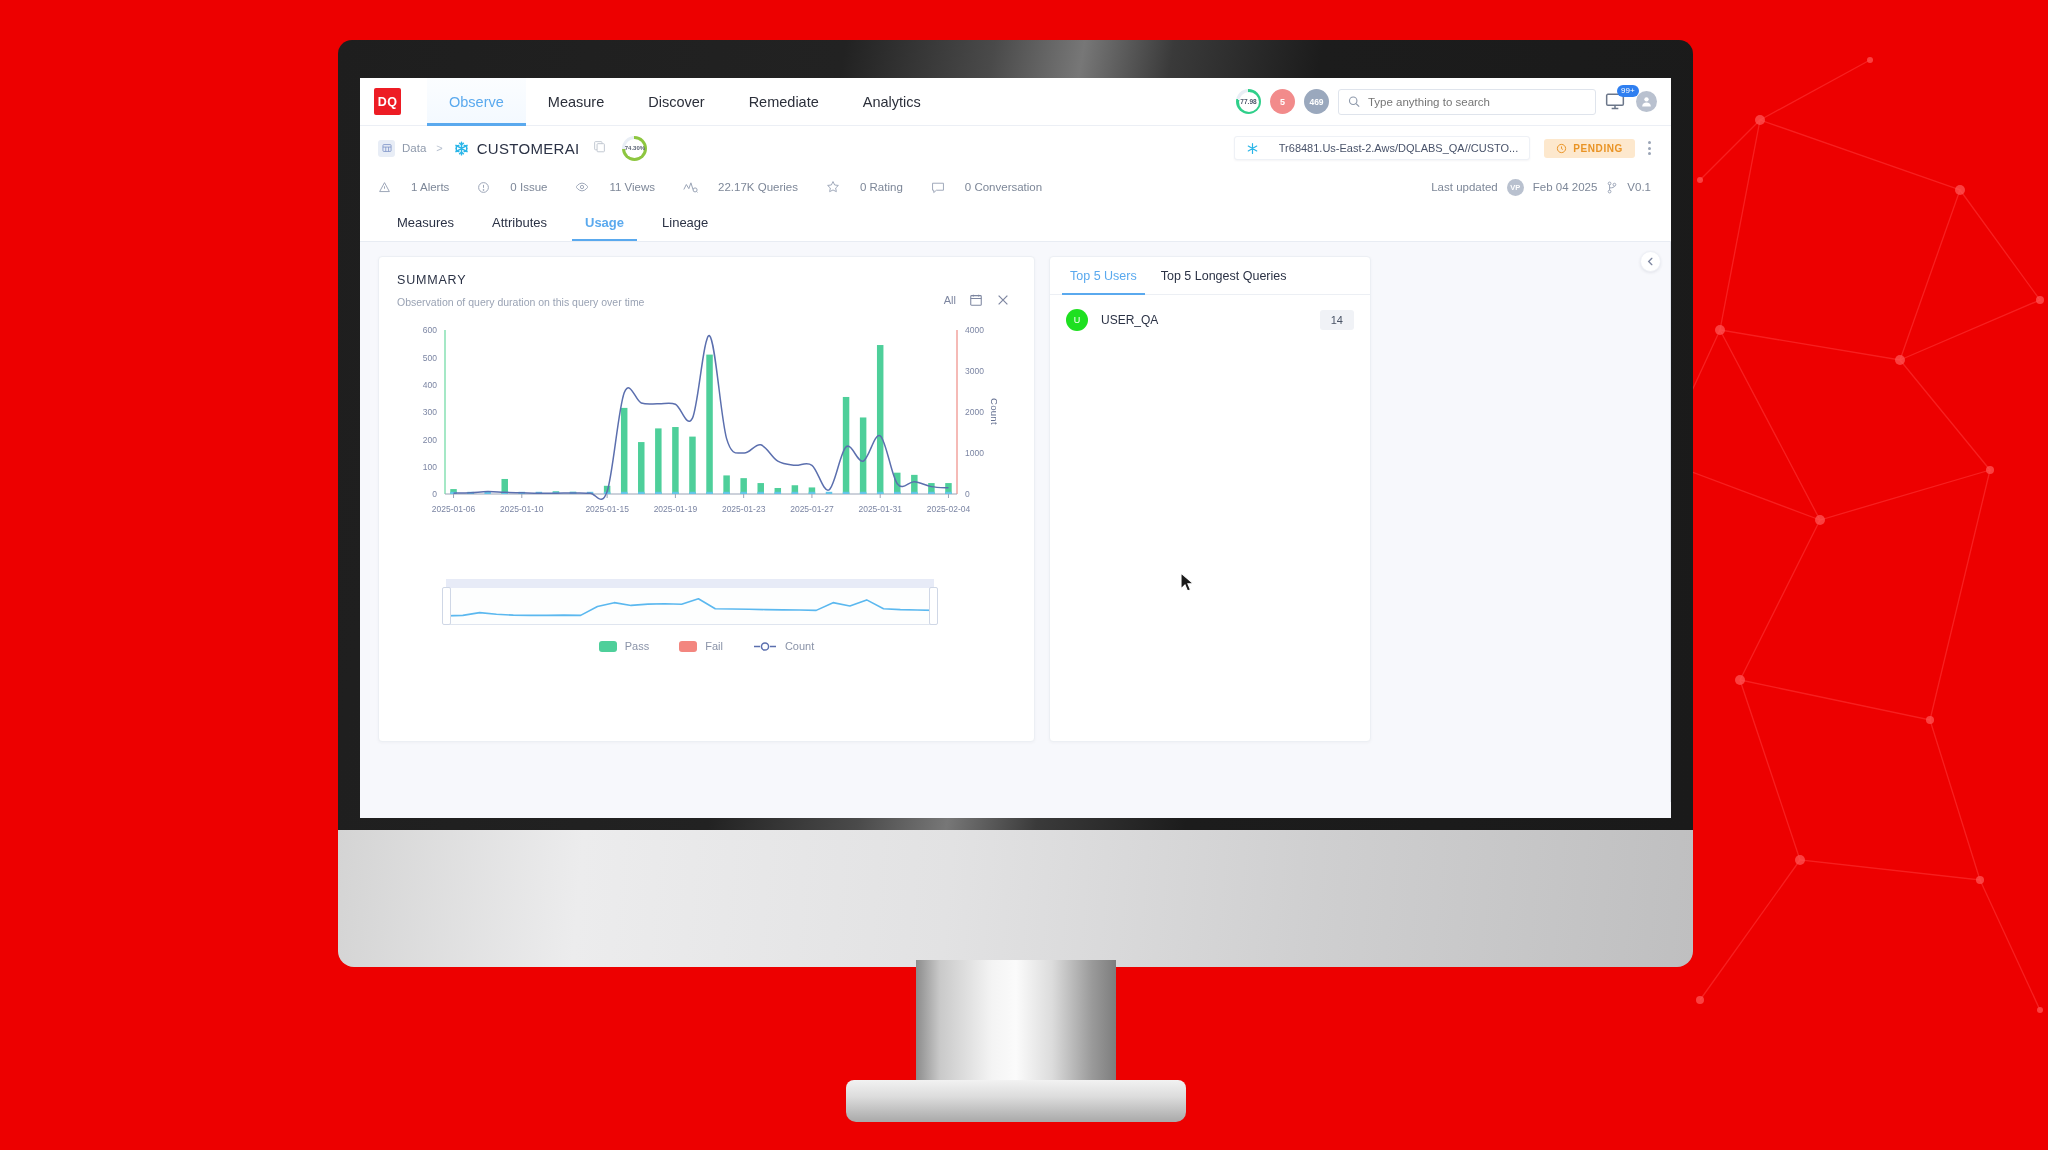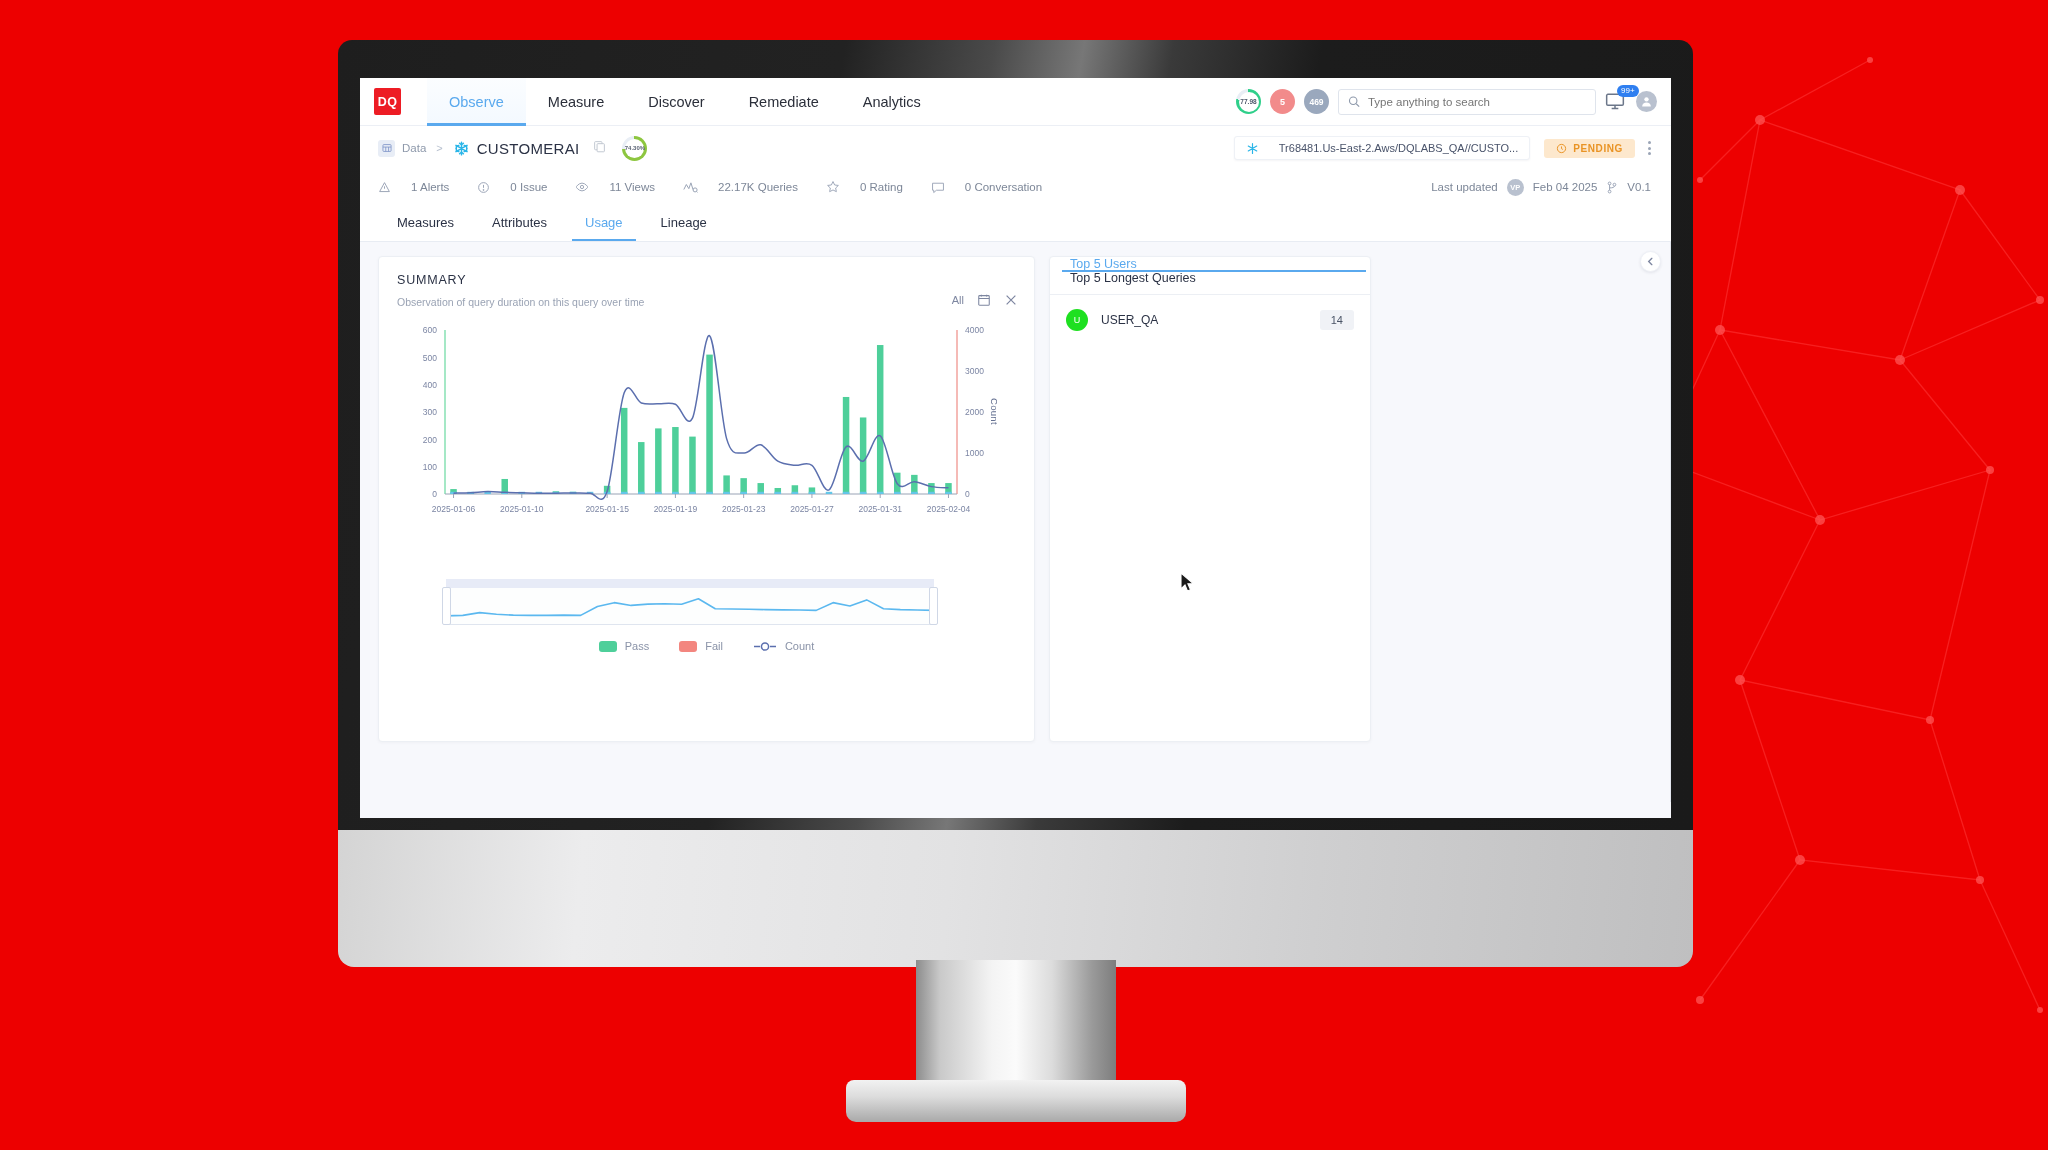--- a/index.html
+++ b/index.html
@@ -134,35 +134,35 @@
     width: 17px; height: 17px; border-radius: 50%; background: #b9c1cf; color: #fff;
     font-size: 7.5px; font-weight: 700; display: flex; align-items: center; justify-content: center;
   }
 
   
   .subtabs { display: flex; align-items: stretch; height: 38px; background:#fff; padding-left: 18px; border-bottom: 1px solid #e8ecf3; }
   .subtab {
     padding: 0 19px; display:flex; align-items:center; font-size: 13px; color: #2b3245;
     position: relative; cursor: pointer;
   }
-  .subtab.active { color: #5aa9ee; }
+  .subtab.active { color: #5aa9ee; font-weight: bold; }
   .subtab.active:after { content:''; position:absolute; left: 6px; right: 6px; bottom: 0; height: 2.5px; background:#5aa9ee; }
 
   
   .content { display: flex; gap: 14px; padding: 14px 22px 0 18px; position: relative; height: 560px; }
   .card {
     background: #fff; border: 1px solid #eceff4; border-radius: 4px;
     box-shadow: 0 1px 3px rgba(40,50,80,.04);
   }
   .card-left { width: 657px; height: 486px; padding: 16px 18px 0 18px; position: relative; }
   .card-right { width: 322px; height: 486px; }
 
   .sum-title { font-size: 12.5px; color: #2b3245; letter-spacing: .8px; font-weight: 400; }
   .sum-sub { font-size: 10.5px; color: #9aa3b4; margin-top: 9px; }
-  .card-actions { position: absolute; right: 16px; top: 36px; display: flex; align-items: center; gap: 13px; }
+  .card-actions { position: absolute; right: 24px; top: 36px; display: flex; align-items: center; gap: 13px; }
   .act-all { font-size: 11px; color: #7d86a0; cursor: pointer; }
 
   .chart-area { position: relative; margin-top: 14px; height: 220px; }
   .axis-title-count {
     position: absolute; left: 592px; top: 76px; font-size: 9.5px; color: #636f90;
     writing-mode: vertical-rl; letter-spacing: .3px;
   }
   .brush {
     position: absolute; left: 48px; top: 265px; width: 490px; height: 38px;
     border: 1px solid #dfe5ef; background: #fdfefe;
@@ -170,21 +170,21 @@
   .brush-top { position:absolute; left:0; right:0; top:-9px; height:9px; background:#e7ebf7; }
   .brush-handle {
     position: absolute; top: -1px; width: 9px; height: 38px; background: #fff;
     border: 1px solid #cfd7e6; border-radius: 2px;
   }
   .legend { position:absolute; left:0; right:0; top: 318px; display:flex; justify-content:center; gap: 30px; align-items:center; }
   .legend-item { display:flex; align-items:center; gap: 8px; font-size: 11px; color: #8a93a8; }
   .sw { width: 18px; height: 11px; border-radius: 3px; }
 
   
-  .rtabs { display: flex; height: 38px; border-bottom: 1px solid #eceff4; padding-left: 8px; flex-direction: column; }
+  .rtabs { display: flex; height: 38px; border-bottom: 1px solid #eceff4; padding-left: 8px; }
   .rtab { padding: 0 12px; display:flex; align-items:center; font-size: 12.5px; color: #2b3245; position:relative; cursor:pointer; }
   .rtab.active { color: #5aa9ee; }
   .rtab.active:after { content:''; position:absolute; left:4px; right:4px; bottom:-1px; height:2.5px; background:#5aa9ee; }
   .user-row { display:flex; align-items:center; padding: 14px 16px; gap: 13px; }
   .user-av {
     width: 22px; height: 22px; border-radius: 50%; background: #1ee020; color:#fff;
     font-size: 9px; display:flex; align-items:center; justify-content:center;
   }
   .user-name { font-size: 12px; color: #2b3245; }
   .user-count {

